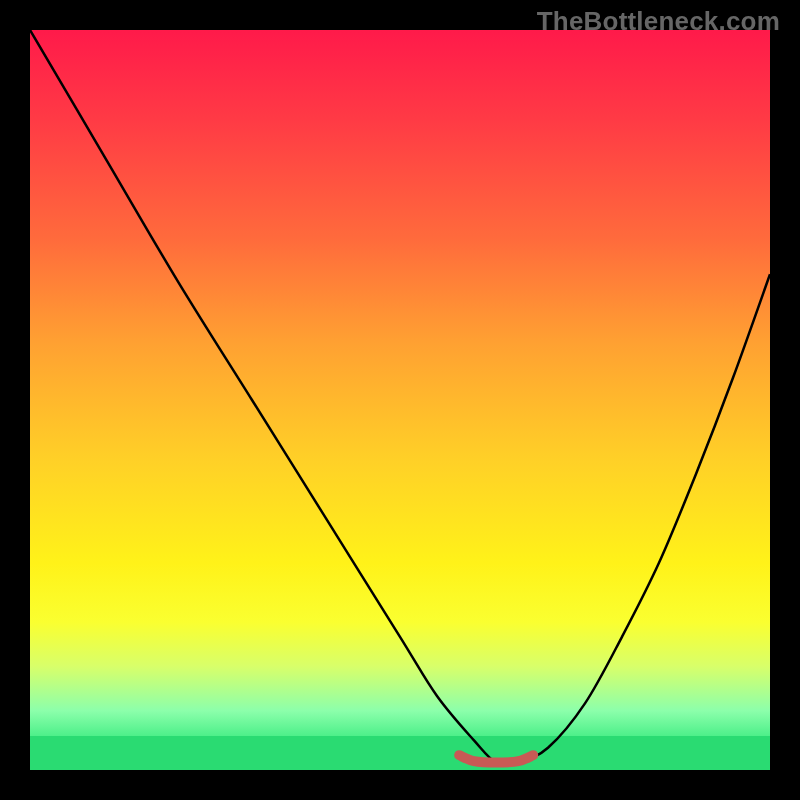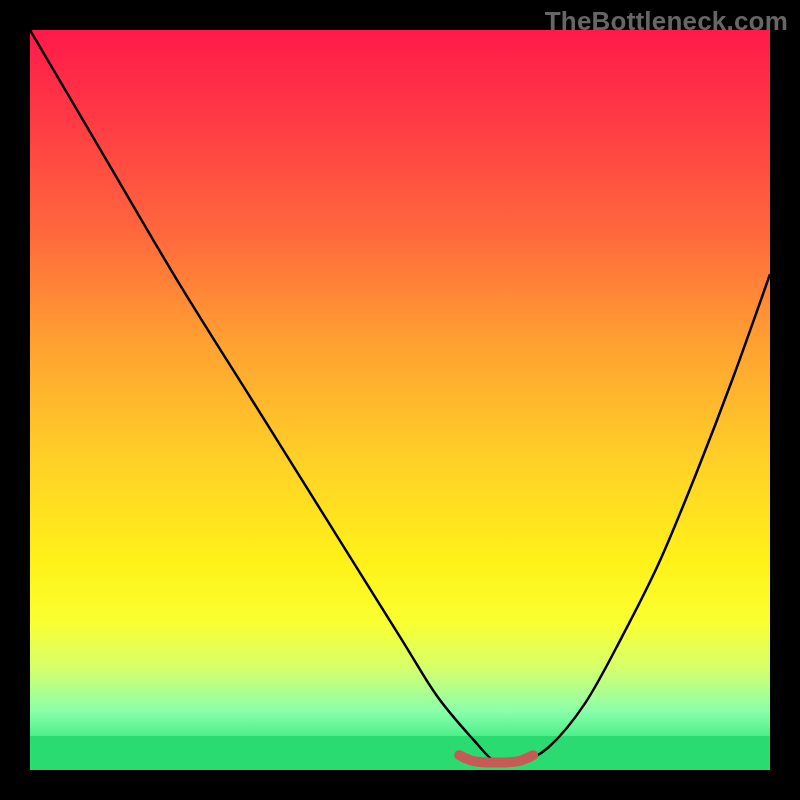--- a/index.html
+++ b/index.html
@@ -13,21 +13,21 @@
   }
   .frame {
     position: relative;
     width: 800px;
     height: 800px;
     background: #000;
   }
   .watermark {
     position: absolute;
     top: 6px;
-    right: 12px;
+    right: 20px;
     font-size: 26px;
     font-weight: 600;
     color: #666;
     letter-spacing: 0.2px;
     z-index: 50;
   }
   .plot-area {
     position: absolute;
     left: 30px;
     top: 30px;

